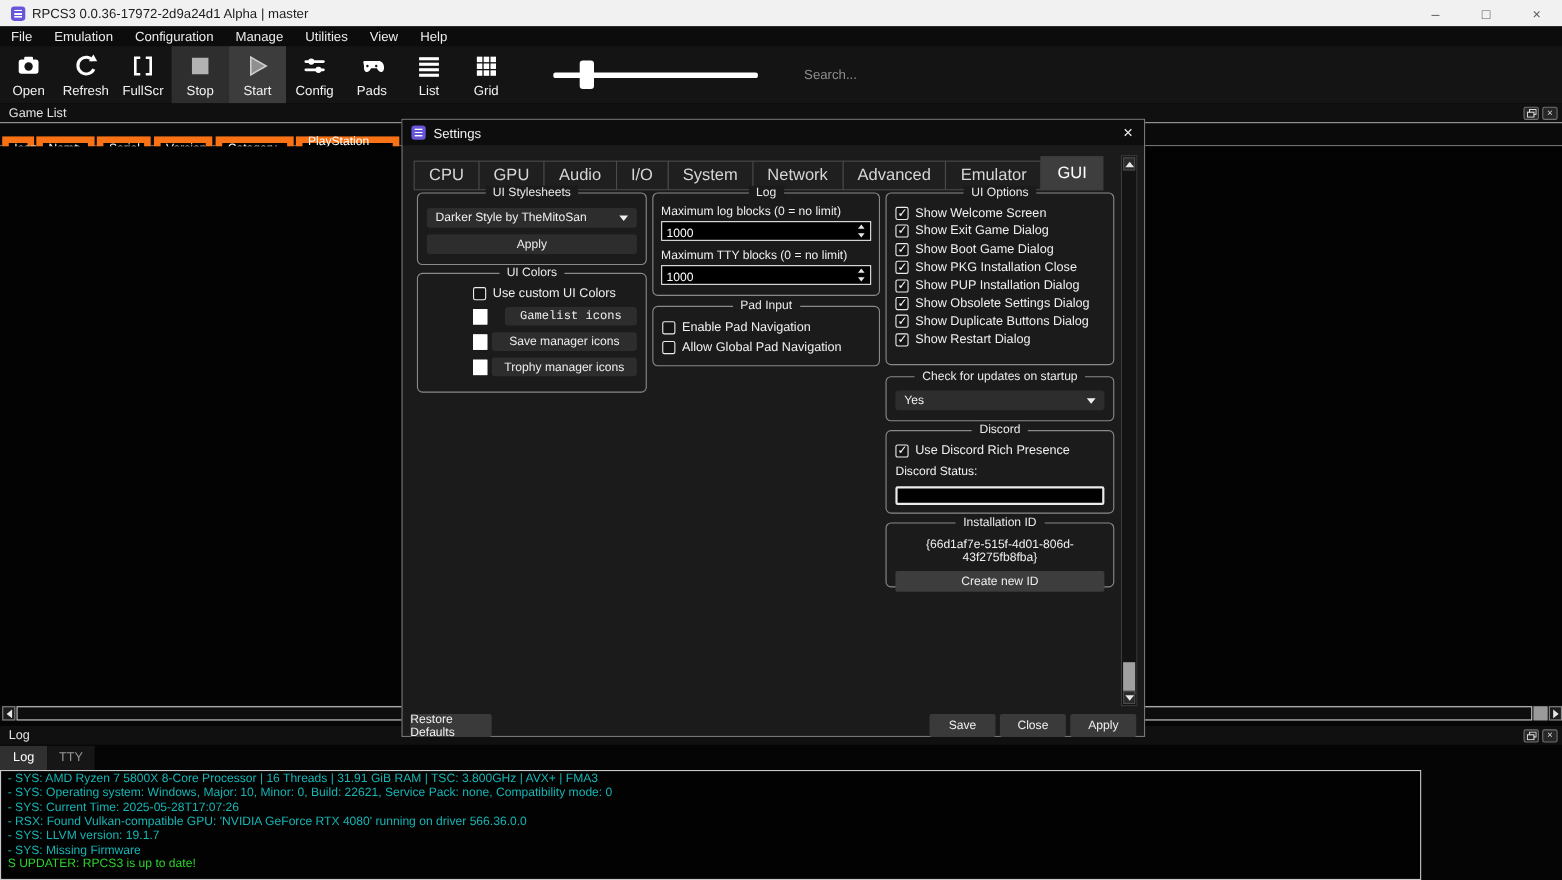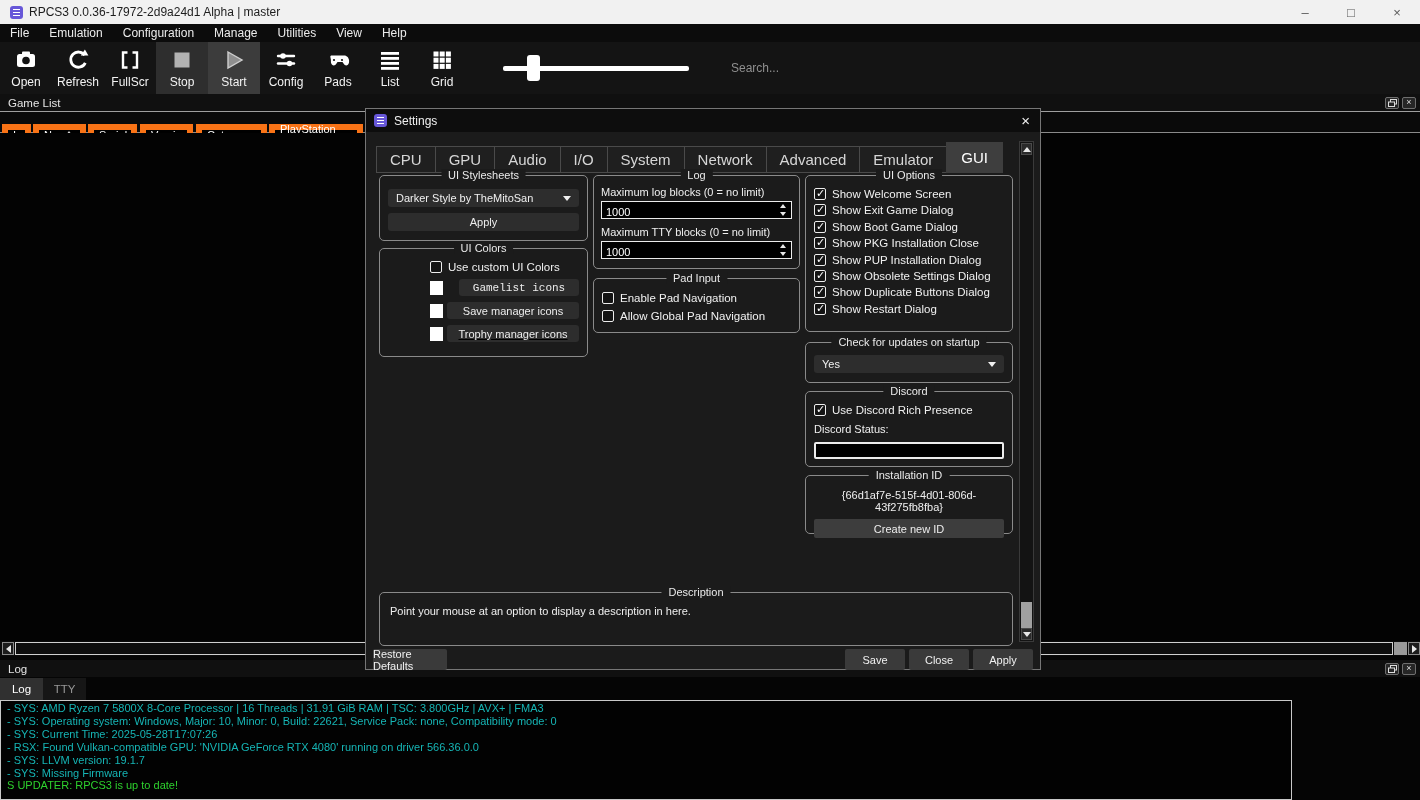--- a/index.html
+++ b/index.html
@@ -375,21 +375,21 @@
         <span>Use custom UI Colors</span>
       </div>
       <div style="display:flex;align-items:center;gap:16px;margin:6px 8px 0;font-family:Liberation Mono, monospace;">
         <span class="swatch"></span>
         <div class="btn" style="flex:1;height:17px;">Gamelist icons</div>
       </div>
       <div style="display:flex;align-items:center;gap:4px;margin:6px 8px 0;">
         <span class="swatch"></span>
         <div class="btn" style="flex:1;height:17px;">Save manager icons</div>
       </div>
-      <div style="display:flex;align-items:center;gap:4px;margin:6px 8px 0;text-decoration:underline;">
+      <div style="display:flex;align-items:center;gap:4px;margin:6px 8px 0;">
         <span class="swatch"></span>
         <div class="btn" style="flex:1;height:17px;">Trophy manager icons</div>
       </div>
     </div>
 
     <div class="gbox" style="left:227px;top:66px;width:207px;height:94px;">
       <span class="legend">Log</span>
       <div class="flabel" style="margin:10px 7px 3px;">Maximum log blocks (0 = no limit)</div>
       <div class="spin" style="margin:0 7px;">
         <input value="1000" style="">
@@ -477,24 +477,20 @@
         <input class="lineedit" value="" style="">
       </div>
     </div>
 
     <div class="gbox" style="left:439px;top:366px;width:208px;height:59px;">
       <span class="legend">Installation ID</span>
       <div class="flabel" style="margin:13px 4px 0;text-align:center;">{66d1af7e-515f-4d01-806d-43f275fb8fba}</div>
       <div class="btn raised" style="margin:6px 8px 0;height:19px;background:#3d3d3d;">Create new ID</div>
     </div>
 
-    <div class="gbox" style="left:13px;top:483px;width:634px;height:54px;">
-      <span class="legend">Description</span>
-      <div class="flabel" style="margin:12px 10px 0;">Point your mouse at an option to display a description in here.</div>
-    </div>
 
     <div class="dlg-btn" style="left:7px;top:540px;width:74px;">Restore Defaults</div>
     <div class="dlg-btn" style="left:479px;top:540px;width:60px;">Save</div>
     <div class="dlg-btn" style="left:543px;top:540px;width:60px;">Close</div>
     <div class="dlg-btn" style="left:607px;top:540px;width:60px;">Apply</div>
   </div>
 
 </div>
 
 </body></html>

